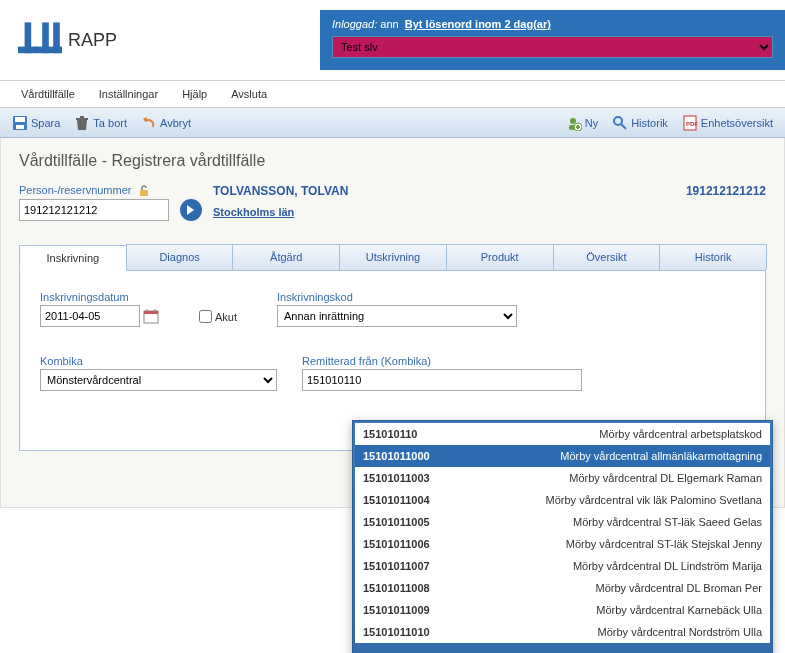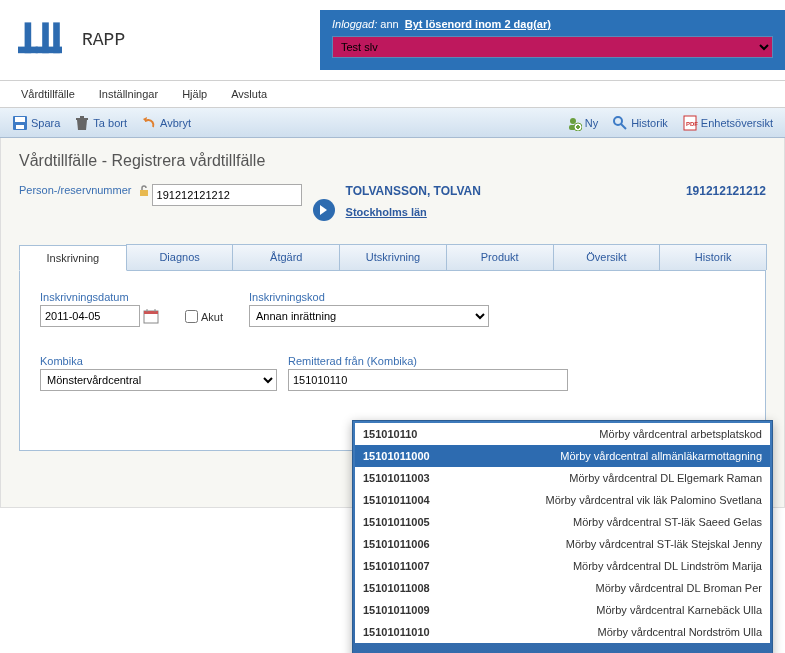--- a/index.html
+++ b/index.html
@@ -1,57 +1,57 @@
 <!DOCTYPE html>
 <html><head>
 <meta charset="utf-8">
 <style>
   * { box-sizing: border-box; margin: 0; padding: 0; }
   body { font-family: Verdana, Arial, sans-serif; font-size: 11px; background: #fff; color: #333; width: 785px; }
   
   .header { display: flex; align-items: center; height: 80px; }
   .logo-area { display: flex; align-items: center; padding: 0 18px; width: 320px; }
   .logo-svg { width: 44px; height: 44px; }
-  .app-name { font-size: 18px; margin-left: 20px; color: #333; font-family: Liberation Mono, monospace; }
+  .app-name { font-size: 18px; margin-left: 6px; color: #333; }
   
   .login-box { flex: 1; background: #2b71b7; color: #fff; padding: 8px 12px 12px 12px; border-radius: 0 0 0 0; }
   .login-line { margin-bottom: 6px; font-size: 11px; }
   .login-line i { font-style: italic; }
   .login-line a { color: #fff; font-weight: bold; text-decoration: underline; }
   .login-select { width: 100%; height: 22px; background: #be185d; border: 1px solid #5a88b8; font-size: 11px; padding-left: 4px; }
   
   .menubar { background: #fff; border-top: 1px solid #d0d0d0; border-bottom: 1px solid #d0d0d0; padding: 0 10px; height: 28px; display: flex; align-items: center; gap: 2px; }
   .menubar-item { padding: 4px 10px; cursor: pointer; border:1px solid #fff; }
   
   .toolbar { background: linear-gradient(#ebf3fa, #cfdfee); border-bottom: 1px solid #a7bbd1; height: 30px; display: flex; align-items: center; padding: 0 8px; }
   .toolbar-left { display: flex; align-items: center; gap: 6px; }
   .toolbar-right { margin-left: auto; display: flex; align-items: center; gap: 6px; }
   .tool-btn { display: flex; align-items: center; gap: 3px; color: #2d5a9f; cursor: pointer; padding: 2px 4px; }
   .tool-btn svg { width: 16px; height: 16px; }
   
   .page-body { background: #f7f7f3; padding: 14px 18px 0 18px; border: 1px solid #dedede; border-top: none; min-height: 370px; position: relative; }
   .page-title { font-size: 16px; font-weight: normal; color: #555; margin-bottom: 14px; }
   
   .patient-row { display: flex; align-items: flex-start; gap: 10px; margin-bottom: 22px; }
-  .field-group { display: flex; flex-direction: row; gap: 2px; }
+  .field-group { display: flex; flex-direction: column; gap: 2px; }
   .field-label { color: #3a6fb2; font-size: 11px; }
   .text-input { height: 22px; border: 1px solid #aaa; background: #fff; padding: 0 4px; font-size: 11px; font-family: inherit; }
   .lock-icon { margin-left: 3px; vertical-align: middle; }
   .arrow-btn { margin-top: 14px; cursor: pointer; }
   .patient-info { margin-top: 0px; flex:1; }
   .patient-name { color: #2d5a9f; font-weight: bold; font-size: 12px; display:block; margin-bottom:8px; }
   .patient-region { color: #2d5a9f; font-weight: bold; text-decoration: underline; font-size: 11px; cursor:pointer; }
   .patient-num { color: #2d5a9f; font-weight: bold; font-size: 12px; margin-top:0; }
   
   .tabs { display: flex; border-bottom: 1px solid #a7c0d9; justify-content: space-between; }
   .tab { flex:1; text-align:center; background: linear-gradient(#f2f6fb,#d9e5f1); border: 1px solid #a7c0d9; border-bottom: none; padding: 6px 0; color: #2d5a9f; cursor: pointer; margin-right:-1px; font-size:11px; }
   .tab.active { background: #fff; color: #333; border-bottom: 1px solid #fff; position: relative; top:1px; }
   
   .tab-content { background: #fff; border: 1px solid #a7c0d9; border-top: none; padding: 20px; min-height: 180px; }
-  .form-row { display: flex; gap: 26px; margin-bottom: 28px; }
+  .form-row { display: flex; gap: 40px; margin-bottom: 28px; }
   .form-field { display:flex; flex-direction:column; gap:2px; }
   .select { height: 22px; border:1px solid #aaa; background:#fff; font-size:11px; font-family:inherit; padding:0 2px; }
   .checkbox-wrap { display:flex; align-items:center; gap:3px; margin-top:15px; }
   .date-wrap { display:flex; align-items:center; gap:3px;}
   
   .dropdown { position: absolute; left: 352px; top: 420px; width: 421px; background: linear-gradient(#3e7abb,#336aaa); border:1px solid #2c5d93; z-index: 10; box-shadow: 0 3px 10px rgba(0,0,0,0.3); }
   .dropdown-list { background:#fff; margin:2px; }
   .dd-row { display:flex; justify-content:space-between; padding: 5px 8px; font-size:11px; color:#333; cursor:pointer; }
   .dd-row.selected { background:#2d6bb0; color:#fff; }
   .dd-row span:first-child { font-weight:bold; }

